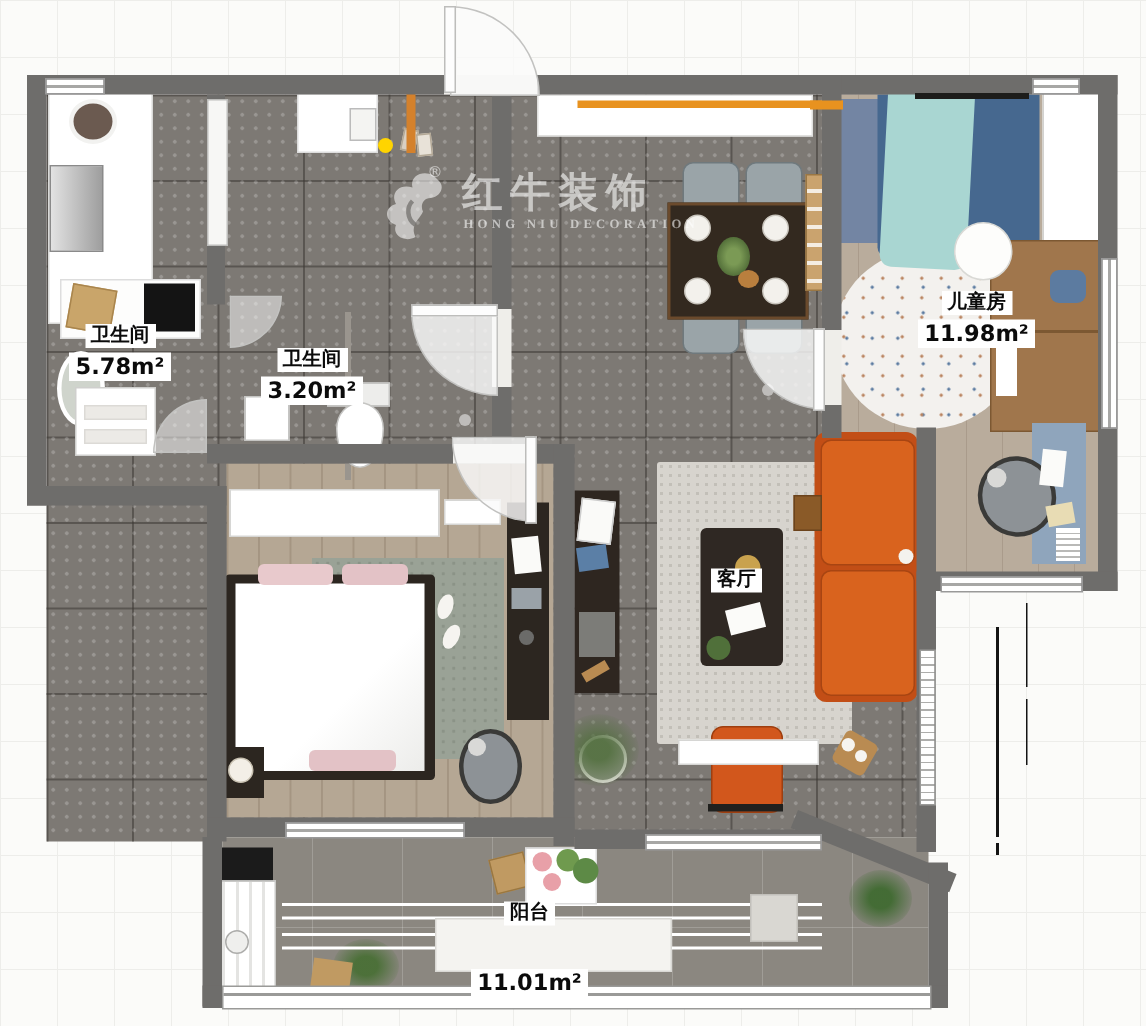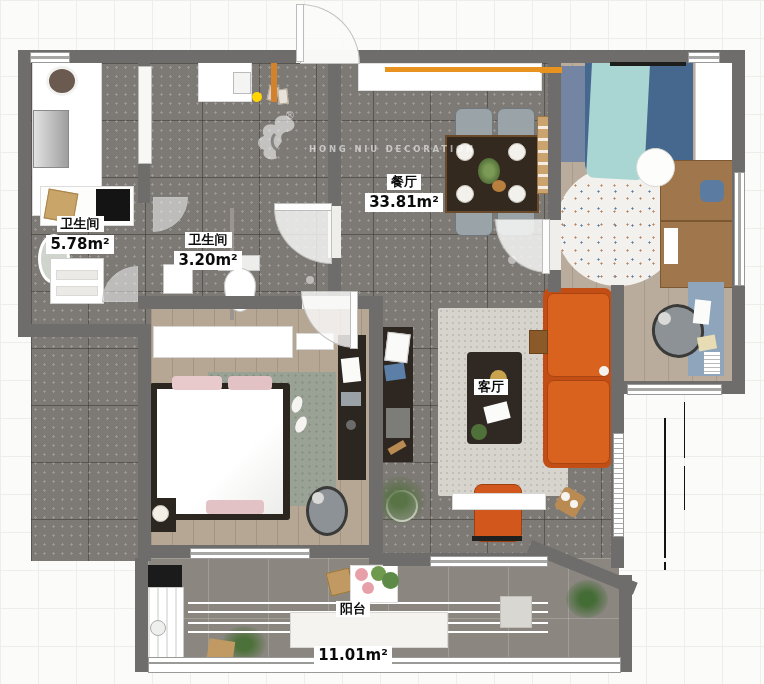--- a/index.html
+++ b/index.html
@@ -36,21 +36,21 @@
   .winV{position:absolute;background:linear-gradient(90deg,#fff 38%,#a7a7a5 38%,#a7a7a5 62%,#fff 62%);border:1px solid #999;z-index:46;}
   .ticksV{position:absolute;background:repeating-linear-gradient(180deg,#fff 0 4px,#adadab 4px 5px);border:1px solid #9a9a98;z-index:46;}
   .label{position:absolute;display:flex;flex-direction:column;align-items:center;gap:3px;z-index:60;}
   .chip{background:#fff;color:#0b0b0b;font-weight:bold;white-space:nowrap;padding:0 4px;line-height:1.25;}
   .chip.name{font-size:13px;}
   .chip.area{font-size:15px;}
   .dot{position:absolute;border-radius:50%;z-index:22;}
   .dim{position:absolute;background:#141414;z-index:5;}
   #wm{position:absolute;left:253px;top:108px;width:330px;height:56px;z-index:55;color:rgba(255,255,255,.58);}
   #wm .brand{position:absolute;left:55px;top:2px;font-size:27px;font-weight:bold;letter-spacing:5px;}
-  #wm .sub{position:absolute;left:56px;top:36px;font-size:8.5px;font-weight:bold;letter-spacing:2.8px;}
+  #wm .sub{position:absolute;left:56px;top:36px;font-size:8.5px;font-weight:bold;letter-spacing:2.8px;font-family:Liberation Serif, serif;}
   #wm .reg{position:absolute;left:32px;top:2px;font-size:10px;}
   .rail{position:absolute;background:linear-gradient(#fff 30%,#9a9a98 30%,#9a9a98 45%,#fff 45%);border:1px solid #9a9a98;z-index:44;}
 </style>
 </head>
 <body>
 
 <div id="canvas">
 
   <div class="floor tile" style="left:31px;top:63px;width:581px;height:498px;"></div>
   <div class="floor wood2" style="left:548px;top:63px;width:184px;height:321px;"></div>
@@ -239,34 +239,35 @@
   <div class="dim" style="left:684px;top:466px;width:1px;height:44px;"></div>
 
   <div id="wm">
     <span class="abs" style="left:0;top:6px;width:52px;height:46px;">
       <svg width="52" height="46" viewBox="0 0 52 46">
         <path d="M36 3 C28 -1 20 4 22 11 C13 8 7 15 11 22 C3 24 3 33 11 36 C8 43 17 48 24 44 C20 36 27 32 29 27 C27 23 29 18 34 18 C41 17 44 10 39 6 Z" fill="rgba(255,255,255,0.55)"></path>
         <path d="M22 20 C18 24 18 32 24 36" stroke="rgba(120,118,114,0.8)" stroke-width="3" fill="none"></path>
       </svg>
     </span>
     <span class="reg">®</span>
+    <span class="brand">红牛装饰</span>
     <span class="sub">HONG NIU DECORATION</span>
   </div>
 
   <div class="label" style="left:32px;top:216px;width:96px;">
     <span class="chip name">卫生间</span>
     <span class="chip area">5.78m²</span>
   </div>
   <div class="label" style="left:160px;top:232px;width:96px;">
     <span class="chip name">卫生间</span>
     <span class="chip area">3.20m²</span>
   </div>
-  <div class="label" style="left:356px;top:174px;width:96px;">
-    <span class="chip name">餐厅</span>
-    <span class="chip area">33.81m²</span>
+  <div class="label" style="left:603px;top:194px;width:96px;">
+    <span class="chip name">儿童房</span>
+    <span class="chip area">11.98m²</span>
   </div>
   <div class="label" style="left:443px;top:379px;width:96px;">
     <span class="chip name">客厅</span>
   </div>
   <div class="label" style="left:305px;top:601px;width:96px;gap:29px;">
     <span class="chip name">阳台</span>
     <span class="chip area">11.01m²</span>
   </div>
 
 </div>

